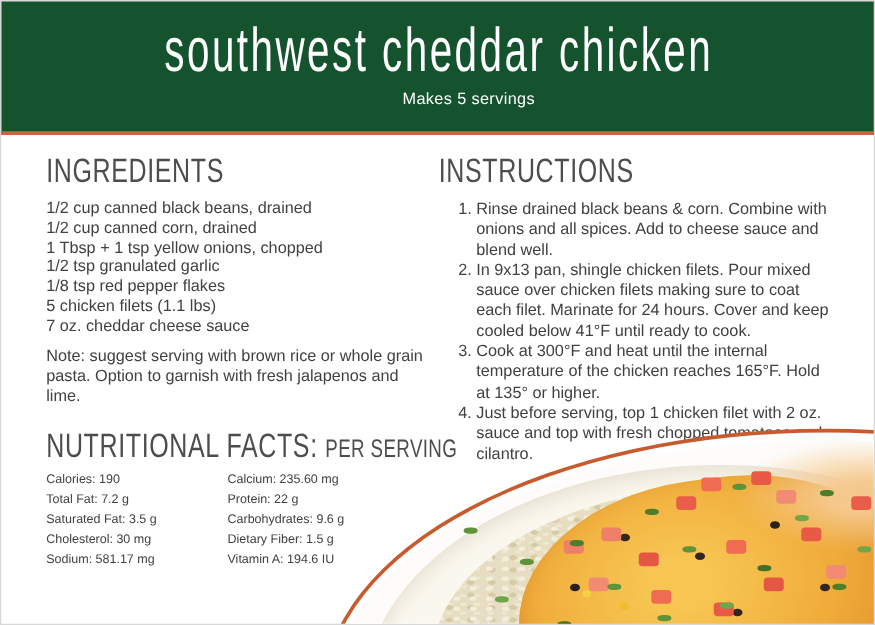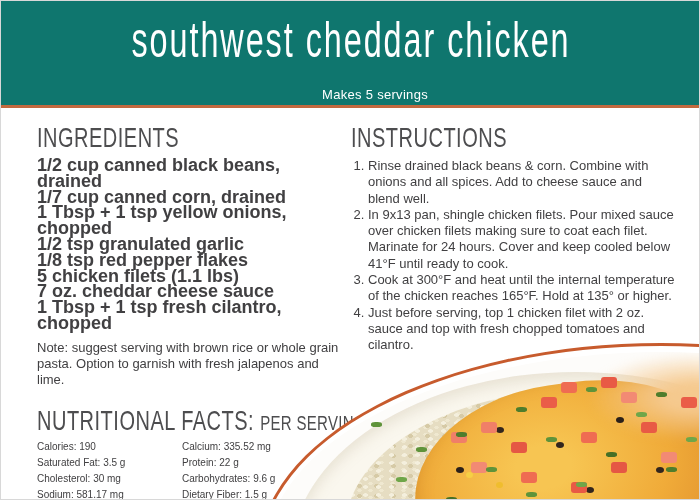--- a/index.html
+++ b/index.html
@@ -4,45 +4,45 @@
 <style>
   html,body{margin:0;padding:0;background:#ffffff;}
   .page{
     position:relative; width:700px; height:500px; overflow:hidden;
     background:#ffffff; box-sizing:border-box; border:1px solid #d8d8d8;
     font-family:"Liberation Sans", sans-serif; color:#414042;
   }
   
   .band{
     position:absolute; left:0; top:0; width:700px; height:104px;
-    background:#0f766e; border-bottom:3px solid #c2693f; text-align:center;
+    background:#14532d; border-bottom:3px solid #c2693f; text-align:center;
   }
   .title{
     margin:0; padding-top:16px; font-weight:400; font-size:33px;
     letter-spacing:2px; color:#ffffff; transform:scale(.98,1.5);
   }
-  .subtitle{ margin-top:32px; font-size:13px; color:#ffffff; letter-spacing:.3px;padding-left:48px; }
+  .subtitle{ margin-top:16px; font-size:13px; color:#ffffff; letter-spacing:.3px;padding-left:48px; }
   
   .sec-head{
     margin:0 0 12px 0; font-weight:400; font-size:20px; letter-spacing:.5px;
     color:#4d4d4f; transform:scaleY(1.35); transform-origin:0 0; white-space:nowrap;
   }
   .sec-head .small{ font-size:15px; letter-spacing:.3px; }
   
   .col-left { position:absolute; left:36px;  top:122px; width:312px; }
   .col-right{ position:absolute; left:350px; top:122px; width:325px; }
   .ing-list{ list-style:none; margin:0; padding:0; }
-  .ing-list li{ font-size:18px; line-height:15.8px;font-weight:bold; }
+  .ing-list li{ font-size:13px; line-height:15.8px; }
   .note{ margin:8px 0 0 0; font-size:13px; line-height:16px; }
   .nutr-head{ margin-top:18px; margin-bottom:10px; }
   .nutr-cols{ display:flex; }
   .nutr-cols ul{ list-style:none; margin:0; padding:0; }
   .nutr-col-a{ width:145px; }
   .nutr-cols li{ font-size:10px; line-height:16px; }
-  .steps{ margin:0; padding:0 0 0 17px; }
+  .steps{ margin:13px; padding:0 0 0 17px; }
   .steps li{ font-size:13px; line-height:16.3px; }
   
   .photo-outer{
     position:absolute; left:257px; top:342px; width:800px; height:420px;
     border:3px solid #c75b2d; border-radius:50%; background:#ffffff; z-index:2;
   }
   .photo-inner{
     position:absolute; left:265px; top:351px; width:790px; height:404px;
     border-radius:50%; overflow:hidden; background:#fdfcfa; z-index:3;
   }
@@ -107,41 +107,41 @@
 
   <header class="band">
     <h1 class="title">southwest cheddar chicken</h1>
     <div class="subtitle">Makes 5 servings</div>
   </header>
 
   <section class="col-left">
     <h2 class="sec-head">INGREDIENTS</h2>
     <ul class="ing-list">
       <li>1/2 cup canned black beans, drained</li>
-      <li>1/7 cup canned corn, drained</li>
+      <li>1/2 cup canned corn, drained</li>
       <li>1 Tbsp + 1 tsp yellow onions, chopped</li>
       <li>1/2 tsp granulated garlic</li>
       <li>1/8 tsp red pepper flakes</li>
       <li>5 chicken filets (1.1 lbs)</li>
       <li>7 oz. cheddar cheese sauce</li>
-      <li>1 Tbsp + 1 tsp fresh cilantro, chopped</li>
     </ul>
     <p class="note">Note: suggest serving with brown rice or whole grain pasta. Option to garnish with fresh jalapenos and lime.</p>
 
     <h2 class="sec-head nutr-head"><span>NUTRITIONAL FACTS:</span> <span class="small">PER SERVING</span></h2>
     <div class="nutr-cols">
       <ul class="nutr-col-a">
         <li>Calories: 190</li>
+        <li>Total Fat: 7.2 g</li>
         <li>Saturated Fat: 3.5 g</li>
         <li>Cholesterol:  30 mg</li>
         <li>Sodium: 581.17 mg</li>
 
       </ul>
       <ul>
-        <li>Calcium: 335.52 mg</li>
+        <li>Calcium: 235.60 mg</li>
         <li>Protein: 22 g</li>
         <li>Carbohydrates: 9.6 g</li>
         <li>Dietary Fiber: 1.5 g</li>
         <li>Vitamin A: 194.6 IU</li>
 
       </ul>
     </div>
   </section>
 
   <section class="col-right">

